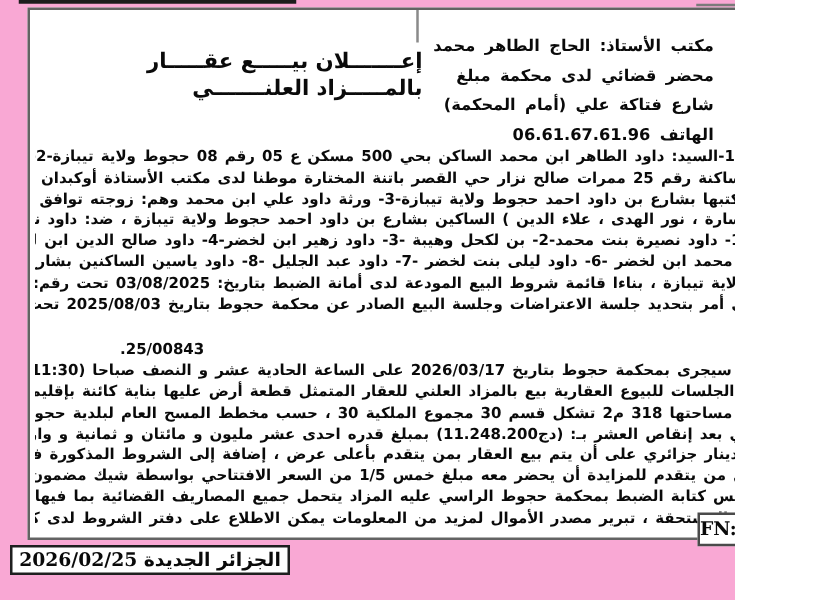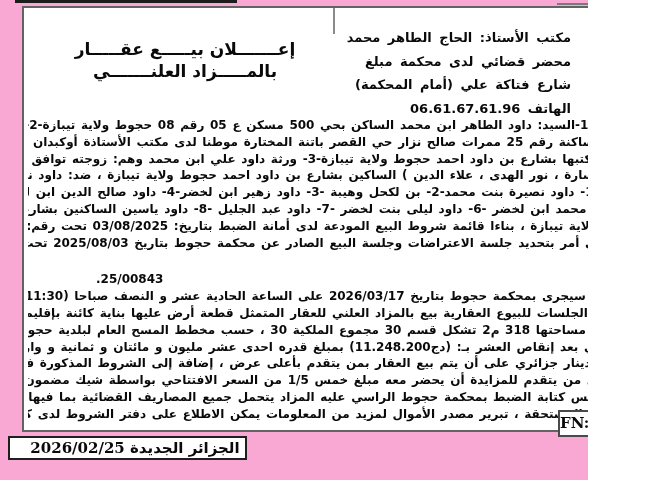--- a/index.html
+++ b/index.html
@@ -10,33 +10,33 @@
   
   .frag-top-left{position:absolute;left:15px;top:0;width:222px;height:3px;background:#1c1c1c;}
   .frag-top-right{position:absolute;left:557px;top:3px;width:99px;height:2px;background:#7a7a7a;}
   
   .frame{position:absolute;left:22px;top:6px;width:620px;height:422px;border:2px solid #636363;background:#fff;}
   .divider-stub{position:absolute;left:333px;top:8px;width:2px;height:26px;background:#8a8a8a;}
   
   .office{position:absolute;right:17px;top:26px;width:268px;direction:rtl;text-align:right;
           font-size:13px;line-height:23.5px;word-spacing:3px;}
   
-  .title{position:absolute;left:32px;top:38px;width:306px;text-align:center;direction:rtl;}
+  .title{position:absolute;left:32px;top:38px;width:306px;direction:rtl;}
   .title-l1{font-size:17px;line-height:22px;}
   .title-l2{font-size:15px;line-height:18px;margin-top:4px;}
   
   .body{position:absolute;left:28px;top:117px;width:612px;direction:rtl;}
   .bl{font-size:12px;line-height:16.8px;height:16.8px;white-space:nowrap;overflow:hidden;
       text-align:right;word-spacing:1.5px;}
   .ln-indent{direction:rtl;text-align:left;padding-left:68px;margin-top:20px;}
   .ln-center{text-align:center;}
   
   .news-box{position:absolute;left:8px;top:436px;width:220px;height:20px;border:2px solid #1f1f1f;
             background:#fff;direction:rtl;text-align:center;line-height:20px;font-size:15px;
-            font-family:"DejaVu Serif","DejaVu Sans",sans-serif;padding-left:15px;}
+            font-family:"DejaVu Serif","DejaVu Sans",sans-serif;}
   .ref-box{position:absolute;left:558px;top:410px;width:84px;height:23px;border:2px solid #4a4a4a;
            background:#fff;text-align:center;line-height:23px;font-size:15px;
            font-family:"DejaVu Serif","DejaVu Sans",sans-serif;}
 </style>
 </head>
 <body>
 
 <div class="page">
 
   <div class="frag-top-left"></div>

